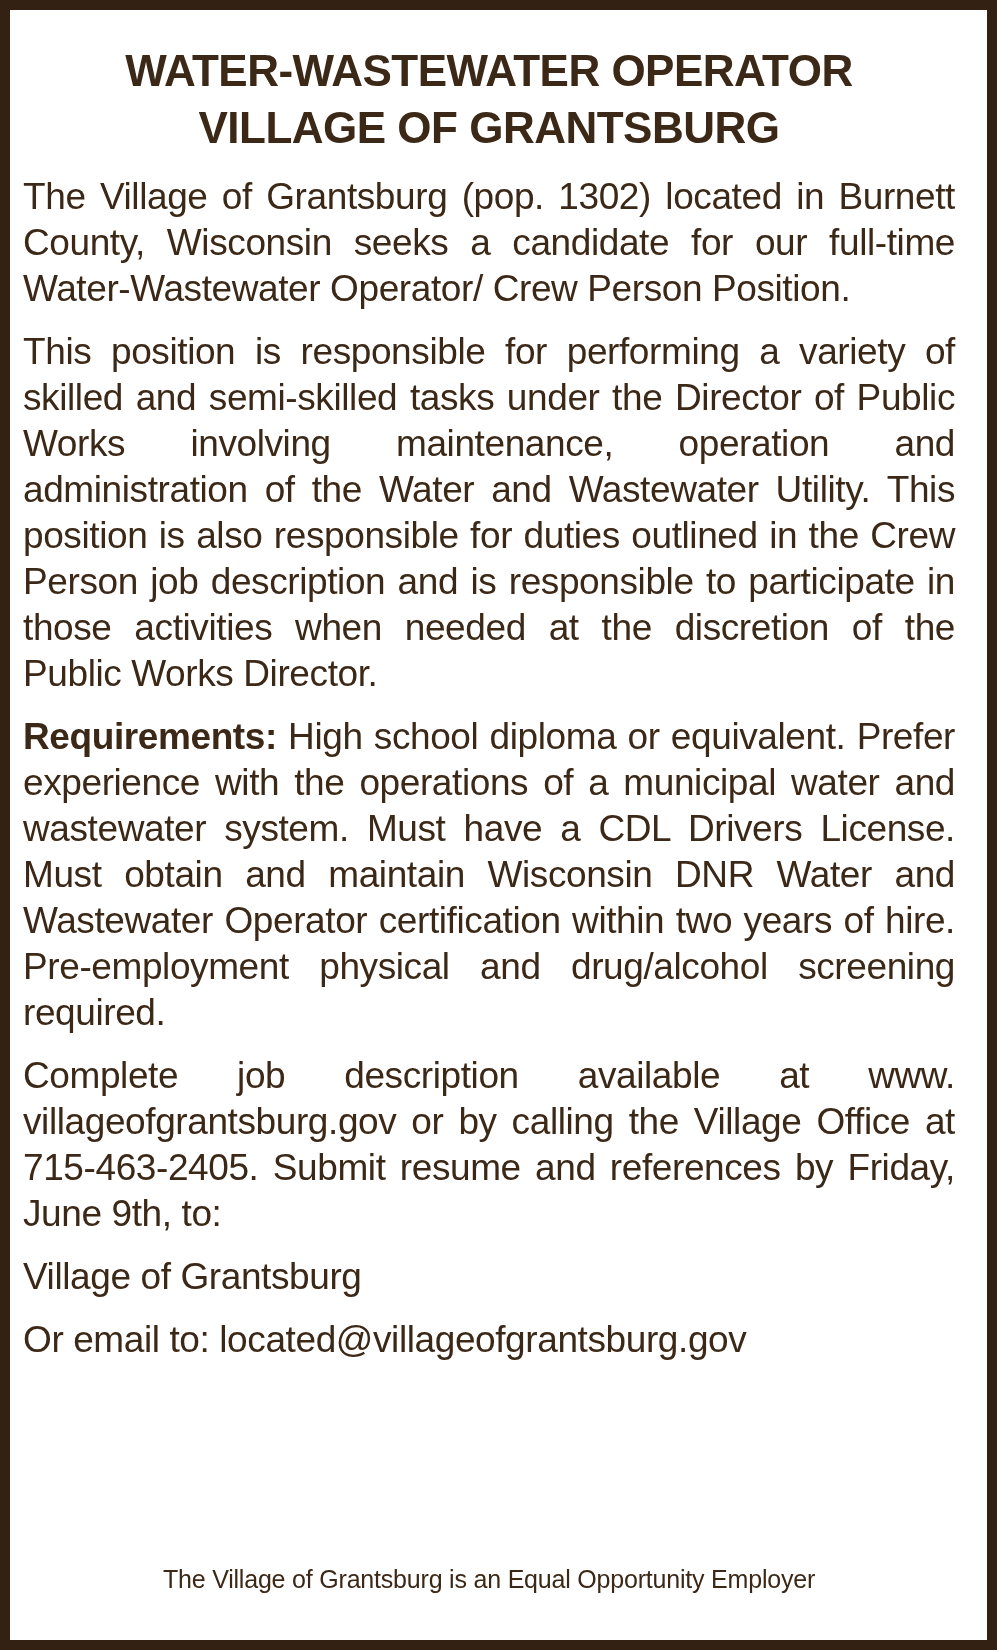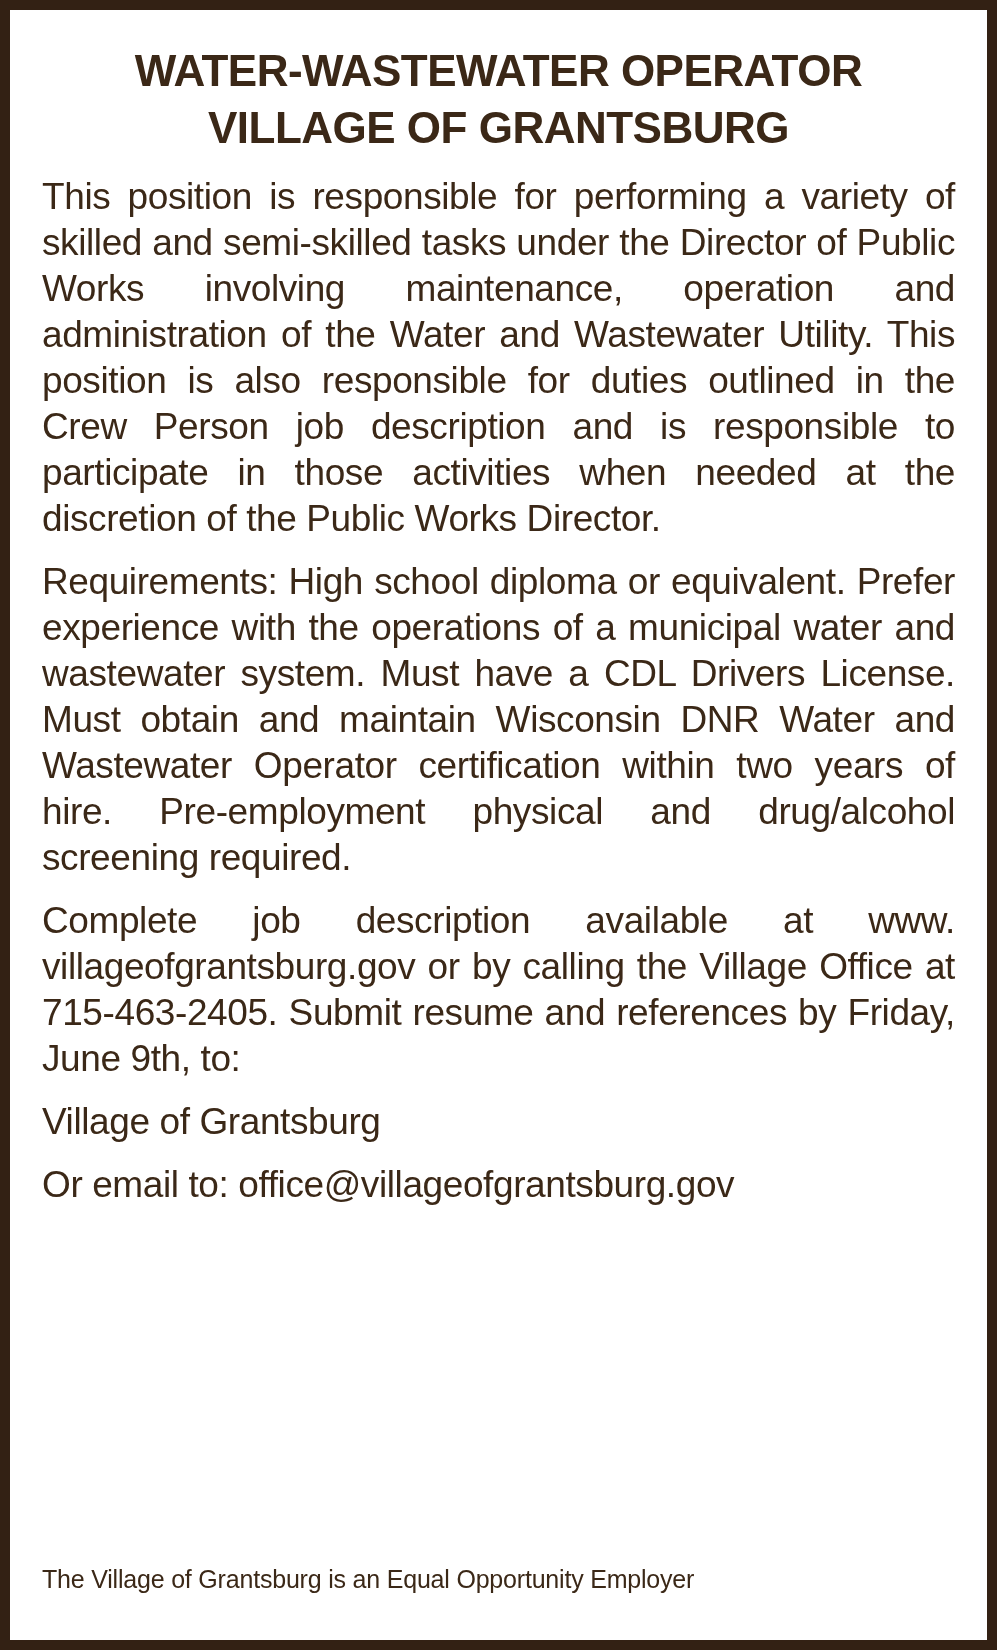--- a/index.html
+++ b/index.html
@@ -6,21 +6,21 @@
       margin: 0;
       padding: 0;
       background: #ffffff;
     }
     .ad {
       width: 997px;
       height: 1650px;
       box-sizing: border-box;
       border: 10px solid #332114;
       background: #ffffff;
-      padding: 28px 32px 0 32px;
+      padding: 28px 32px 0 13px;
       font-family: "Liberation Sans", sans-serif;
       color: #3b2817;
       display: flex;
       flex-direction: column;
       overflow: hidden;
     }
     .ad-title {
       margin: 4px 0 18px 0;
       text-align: center;
       font-size: 44px;
@@ -33,55 +33,57 @@
     }
     .body-para {
       margin: 0 0 17px 0;
       font-size: 37px;
       line-height: 46px;
       text-align: justify;
       text-justify: inter-word;
       letter-spacing: -0.4px;
     }
     .body-para strong {
-      font-weight: normal;
+      font-weight: bold;
     }
     .address {
       text-align: left;
     }
     .addr-line {
       display: block;
     }
     .eoe-footer {
       margin-top: auto;
       margin-bottom: 46px;
+      text-align: center;
       font-size: 25px;
       line-height: 30px;
       letter-spacing: -0.2px;
     }
   </style>
 </head>
 <body>
 
 <div class="ad">
 
   <h1 class="ad-title">
     <span class="title-line">WATER-WASTEWATER OPERATOR</span>
     <span class="title-line">VILLAGE OF GRANTSBURG</span>
   </h1>
 
+  <p class="body-para">The Village of Grantsburg (pop. 1302) located in Burnett County, Wisconsin seeks a candidate for our full-time Water-Wastewater Operator/ Crew Person Position.</p>
 
   <p class="body-para">This position is responsible for performing a variety of skilled and semi-skilled tasks under the Director of Public Works involving maintenance, operation and administration of the Water and Wastewater Utility. This position is also responsible for duties outlined in the Crew Person job description and is responsible to participate in those activities when needed at the discretion of the Public Works Director.</p>
 
   <p class="body-para"><strong>Requirements:</strong><span> High school diploma or equivalent. Prefer experience with the operations of a municipal water and wastewater system. Must have a CDL Drivers License. Must obtain and maintain Wisconsin DNR Water and Wastewater Operator certification within two years of hire. Pre-employment physical and drug/alcohol screening required.</span></p>
 
 
   <p class="body-para">Complete job description available at www. villageofgrantsburg.gov or by calling the Village Office at 715-463-2405. Submit resume and references by Friday, June 9th, to:</p>
 
   <p class="body-para address">
     <span class="addr-line">Village of Grantsburg</span>
   </p>
 
-  <p class="body-para">Or email to: office@villageofgrantsburg.gov</p>
+  <p class="body-para">Or email to: located@villageofgrantsburg.gov</p>
 
   <div class="eoe-footer">The Village of Grantsburg is an Equal Opportunity Employer</div>
 
 </div>
 
 </body></html>

